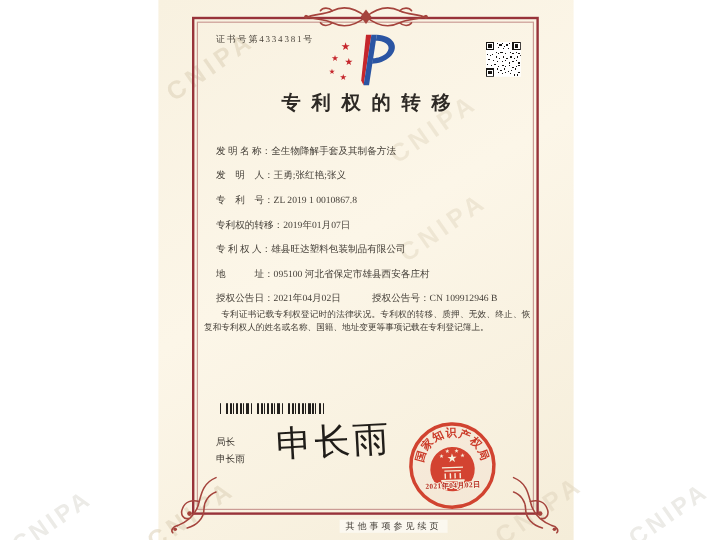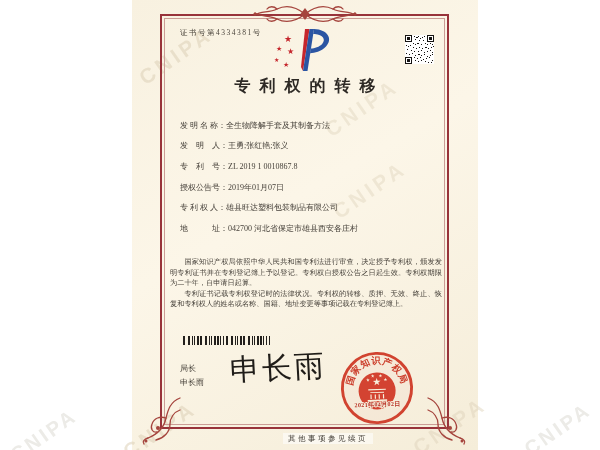--- a/index.html
+++ b/index.html
@@ -219,35 +219,41 @@
       </div>
       <div class="field-row">
         <span class="fl">发　明　人：</span>
         <span class="fv">王勇;张红艳;张义</span>
       </div>
       <div class="field-row">
         <span class="fl">专　利　号：</span>
         <span class="fv">ZL 2019 1 0010867.8</span>
       </div>
       <div class="field-row">
-        <span class="fl">授权公告号：</span>
+        <span class="fl">专利权的转移：</span>
         <span class="fv">2019年01月07日</span>
       </div>
       <div class="field-row">
         <span class="fl">专 利 权 人：</span>
         <span class="fv">雄县旺达塑料包装制品有限公司</span>
       </div>
       <div class="field-row">
         <span class="fl">地　　　址：</span>
-        <span class="fv">042700 河北省保定市雄县西安各庄村</span>
+        <span class="fv">095100 河北省保定市雄县西安各庄村</span>
+      </div>
+      <div class="field-row">
+        <span class="fl">授权公告日：</span>
+        <span class="fv">2021年04月02日</span>
+        <span class="grant-gap"></span>
+        <span class="fl">授权公告号：</span>
+        <span class="fv">CN 109912946 B</span>
       </div>
     </div>
 
     <div class="paras">
-      <p>国家知识产权局依照中华人民共和国专利法进行审查，决定授予专利权，颁发发明专利证书并在专利登记簿上予以登记。专利权自授权公告之日起生效。专利权期限为二十年，自申请日起算。</p>
       <p>专利证书记载专利权登记时的法律状况。专利权的转移、质押、无效、终止、恢复和专利权人的姓名或名称、国籍、地址变更等事项记载在专利登记簿上。</p>
     </div>
 
     <div class="barcode"></div>
 
     <div class="director">
       <div>局长</div>
       <div>申长雨</div>
     </div>
 

